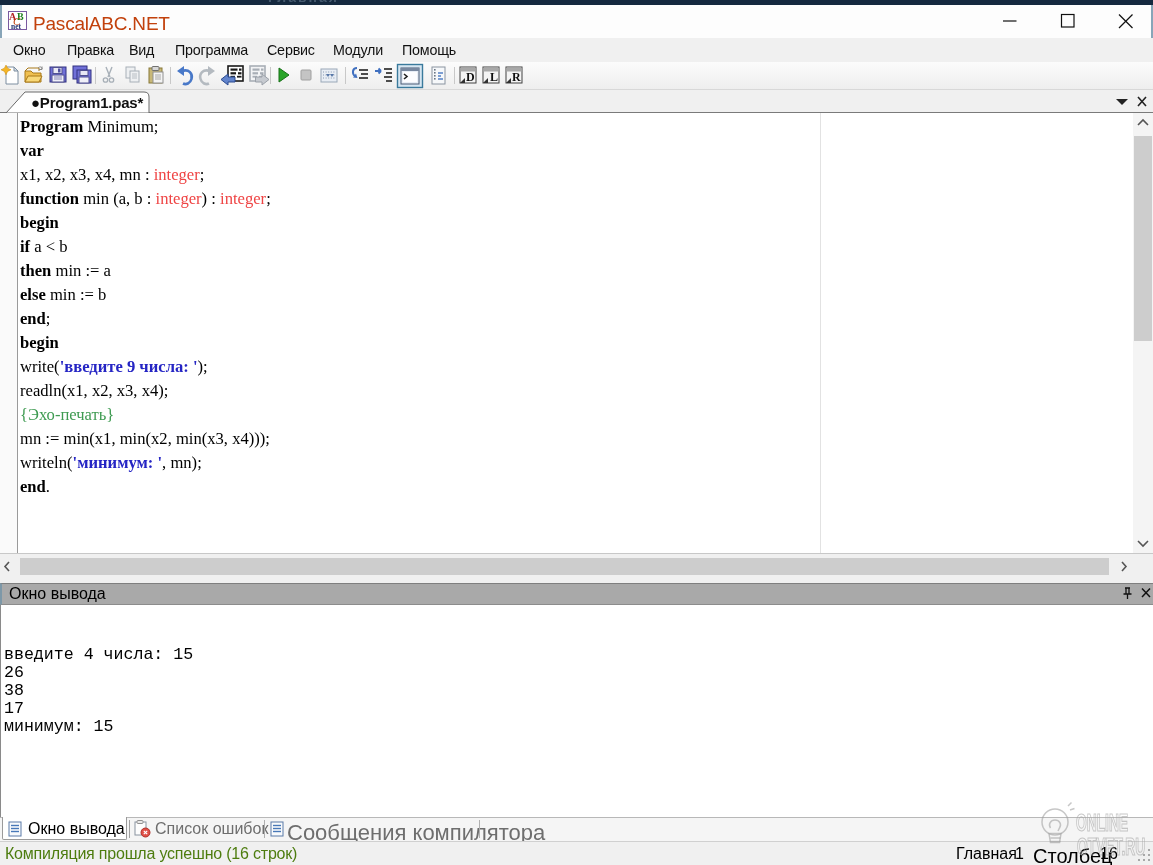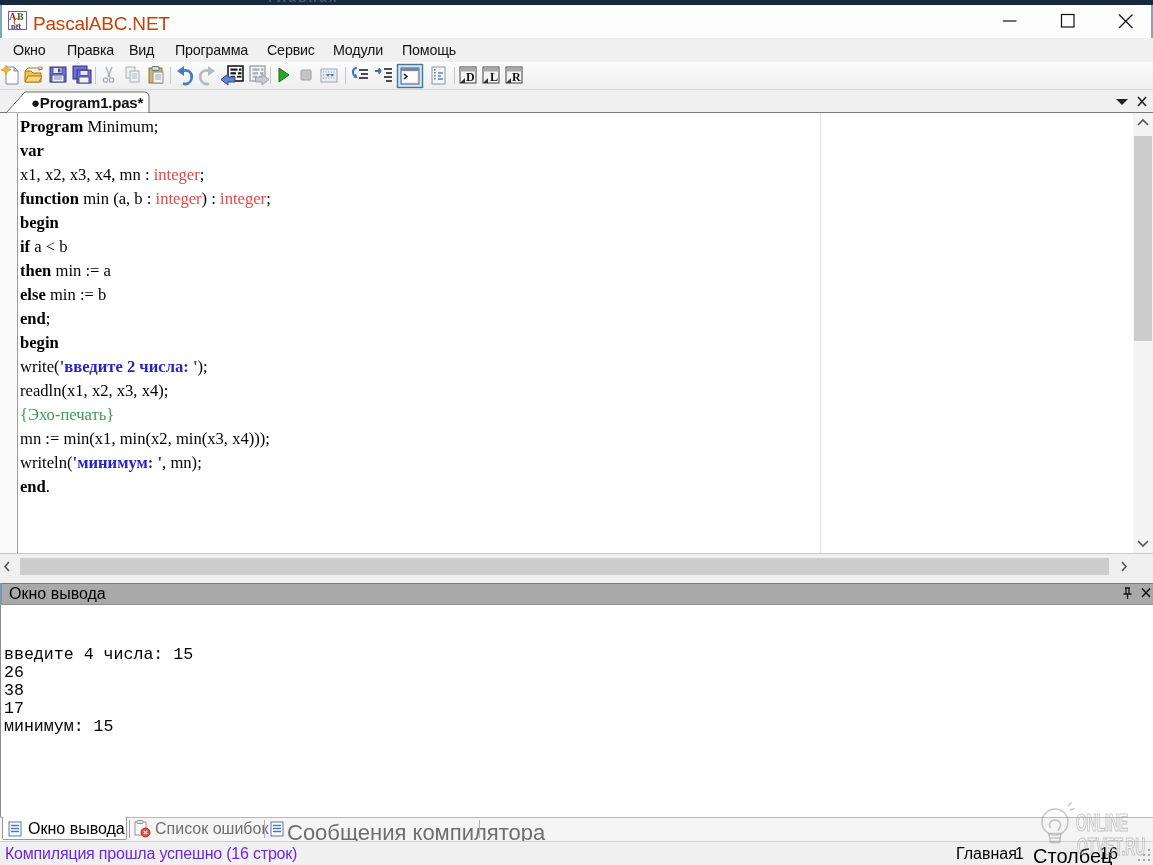--- a/index.html
+++ b/index.html
@@ -196,21 +196,21 @@
 <pre id="code" class="abs" style="left:20px;top:115px"><b>Program</b> Minimum;
 <b>var</b>
 x1, x2, x3, x4, mn : <i>integer</i>;
 <b>function</b> min (a, b : <i>integer</i>) : <i>integer</i>;
 <b>begin</b>
 <b>if</b> a &lt; b
 <b>then</b> min := a
 <b>else</b> min := b
 <b>end</b>;
 <b>begin</b>
-write(<s>'введите 2 числа: '</s>);
+write(<s>'введите 9 числа: '</s>);
 readln(x1, x2, x3, x4);
 <em>{Эхо-печать}</em>
 mn := min(x1, min(x2, min(x3, x4)));
 writeln(<s>'минимум: '</s>, mn);
 <b>end</b>.</pre>
 
 <div class="abs" style="left:1133px;top:113px;width:20px;height:440px;background:#f4f4f4"></div>
 <svg class="abs" style="left:1133px;top:113px" width="20" height="440" viewBox="0 0 20 440">
 <path d="M5 12 l5-5 5 5" fill="none" stroke="#555" stroke-width="1.6"></path>
 <rect x="1" y="23" width="18" height="205" fill="#cdcdcd"></rect>
@@ -265,21 +265,21 @@
     <g stroke="#4878b8" stroke-width="1.4">
       <line x1="3" y1="4.5" x2="11" y2="4.5"></line>
       <line x1="3" y1="7.5" x2="11" y2="7.5"></line>
       <line x1="3" y1="10.5" x2="11" y2="10.5"></line>
     </g>
 </svg>
 <div class="abs" style="left:287px;top:820px;font-size:22px;color:#6e6e6e">Сообщения компилятора</div>
 <div class="abs" style="left:479px;top:820px;width:1px;height:18px;background:#b0b0b0"></div>
 
 <div class="abs" style="left:0;top:841px;width:1153px;height:24px;background:#f0f0f0;border-top:1px solid #d0d0d0"></div>
-<div class="abs" style="left:5px;top:845px;font-size:16px;color:#6d28d9;letter-spacing:-0.2px">Компиляция прошла успешно (16 строк)</div>
+<div class="abs" style="left:5px;top:845px;font-size:16px;color:#4d7c0f;letter-spacing:-0.2px">Компиляция прошла успешно (16 строк)</div>
 <div class="abs" style="left:956px;top:845px;font-size:16px;color:#000">Главная</div>
 <div class="abs" style="left:1015px;top:845px;font-size:16px;color:#000">1</div>
 <div class="abs" style="left:1033px;top:845px;font-size:20px;color:#000">Столбец</div>
 <div class="abs" style="left:1100px;top:845px;font-size:16px;color:#000000">16</div>
 <svg class="abs" style="left:1138px;top:849px" width="14" height="14" viewBox="0 0 14 14">
 <g fill="#a8a8a8">
       <rect x="10" y="0" width="2" height="2"></rect>
       <rect x="5" y="5" width="2" height="2"></rect>
       <rect x="10" y="5" width="2" height="2"></rect>
       <rect x="0" y="10" width="2" height="2"></rect>

